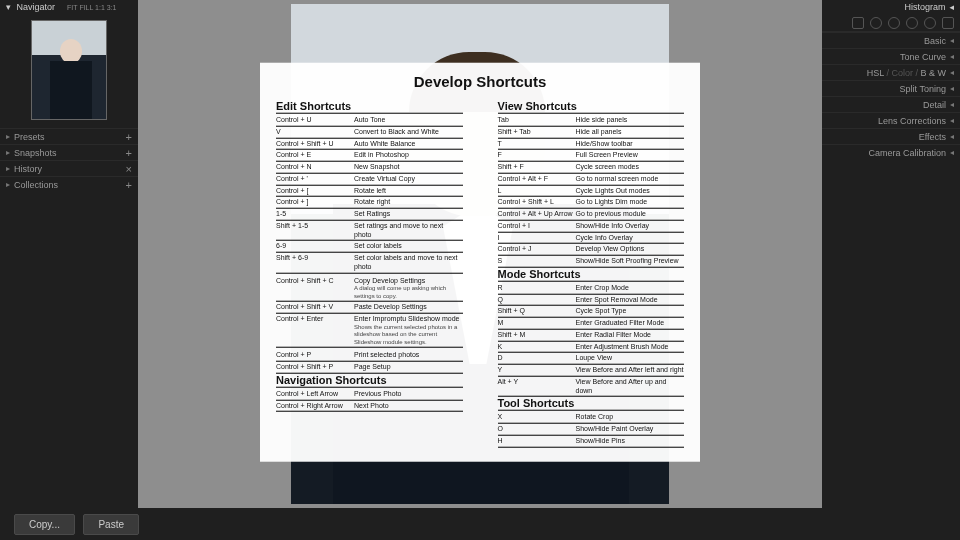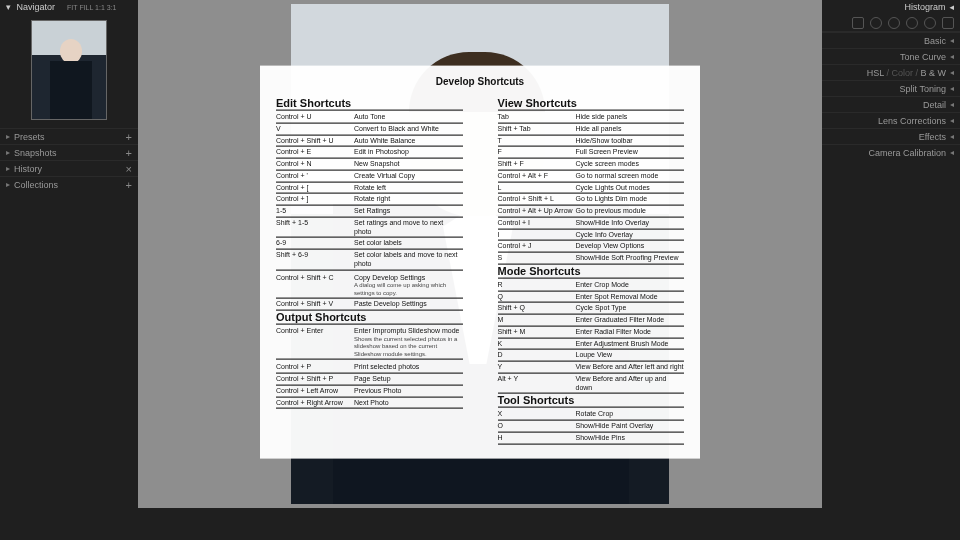--- a/index.html
+++ b/index.html
@@ -101,21 +101,21 @@
     background:#f2f2f2;
     clip-path:polygon(50% 0,100% 14%,62% 100%,38% 100%,0 14%);
   }
   .overlay {
     position:absolute; left:50%; top:50%; transform:translate(-50%,-48%);
     width:440px; background:rgba(255,255,255,0.96);
     padding:10px 16px 14px; color:#111;
     font-family: Arial, Helvetica, sans-serif;
     z-index:5;
   }
-  .overlay h1 { text-align:center; font-size:10px; font-weight:bold; margin-bottom:10px; }
+  .overlay h1 { text-align:center; font-size:15px; font-weight:bold; margin-bottom:10px; }
   .cols { display:flex; gap:35px; }
   .col { flex:1; }
   .section-title { font-size:11px; font-weight:bold; border-bottom:1.5px solid #000; padding-bottom:1px; margin-top:0; margin-bottom:1px; }
   .col .section-title:first-child { margin-top:0; }
   .sc-row { display:flex; border-bottom:1px solid #000; font-size:7px; line-height:1.25; padding:1px 0; }
   .sc-row.noborder { border-bottom:none; }
   .sc-key { width:78px; flex:none; }
   .sc-act { flex:1; }
   .sc-note { font-size:6px; color:#444; font-style:normal; }
   .navzoom { color:#888; font-size:7px; }
@@ -271,37 +271,37 @@
             <div class="sc-act"></div>
           </div>
           <div class="sc-row">
             <div class="sc-key">Control + Shift + C</div>
             <div class="sc-act">Copy Develop Settings<div class="sc-note">A dialog will come up asking which settings to copy.</div></div>
           </div>
           <div class="sc-row">
             <div class="sc-key">Control + Shift + V</div>
             <div class="sc-act">Paste Develop Settings</div>
           </div>
-          <div class="section-title">Output Shortcuts</div>
           <div class="sc-row">
             <div class="sc-key">Control + Enter</div>
             <div class="sc-act">Enter Impromptu Slideshow mode<div class="sc-note">Shows the current selected photos in a slideshow based on the current Slideshow module settings.</div></div>
           </div>
           <div class="sc-row noborder">
             <div class="sc-key"></div>
             <div class="sc-act"></div>
           </div>
           <div class="sc-row">
             <div class="sc-key">Control + P</div>
             <div class="sc-act">Print selected photos</div>
           </div>
           <div class="sc-row">
             <div class="sc-key">Control + Shift + P</div>
             <div class="sc-act">Page Setup</div>
           </div>
+          <div class="section-title">Navigation Shortcuts</div>
           <div class="sc-row">
             <div class="sc-key">Control + Left Arrow</div>
             <div class="sc-act">Previous Photo</div>
           </div>
           <div class="sc-row">
             <div class="sc-key">Control + Right Arrow</div>
             <div class="sc-act">Next Photo</div>
           </div>
         </div>
       <div class="col" id="ov-right">
@@ -407,13 +407,17 @@
           <div class="sc-row">
             <div class="sc-key">H</div>
             <div class="sc-act">Show/Hide Pins</div>
           </div>
         </div>
     </div>
   </div>
 </div>
 
 <div class="bottom-bar">
+  <div>
+    <button class="btn">Copy...</button>
+    <button class="btn">Paste</button>
+  </div>
 </div>
 
 </body></html>

